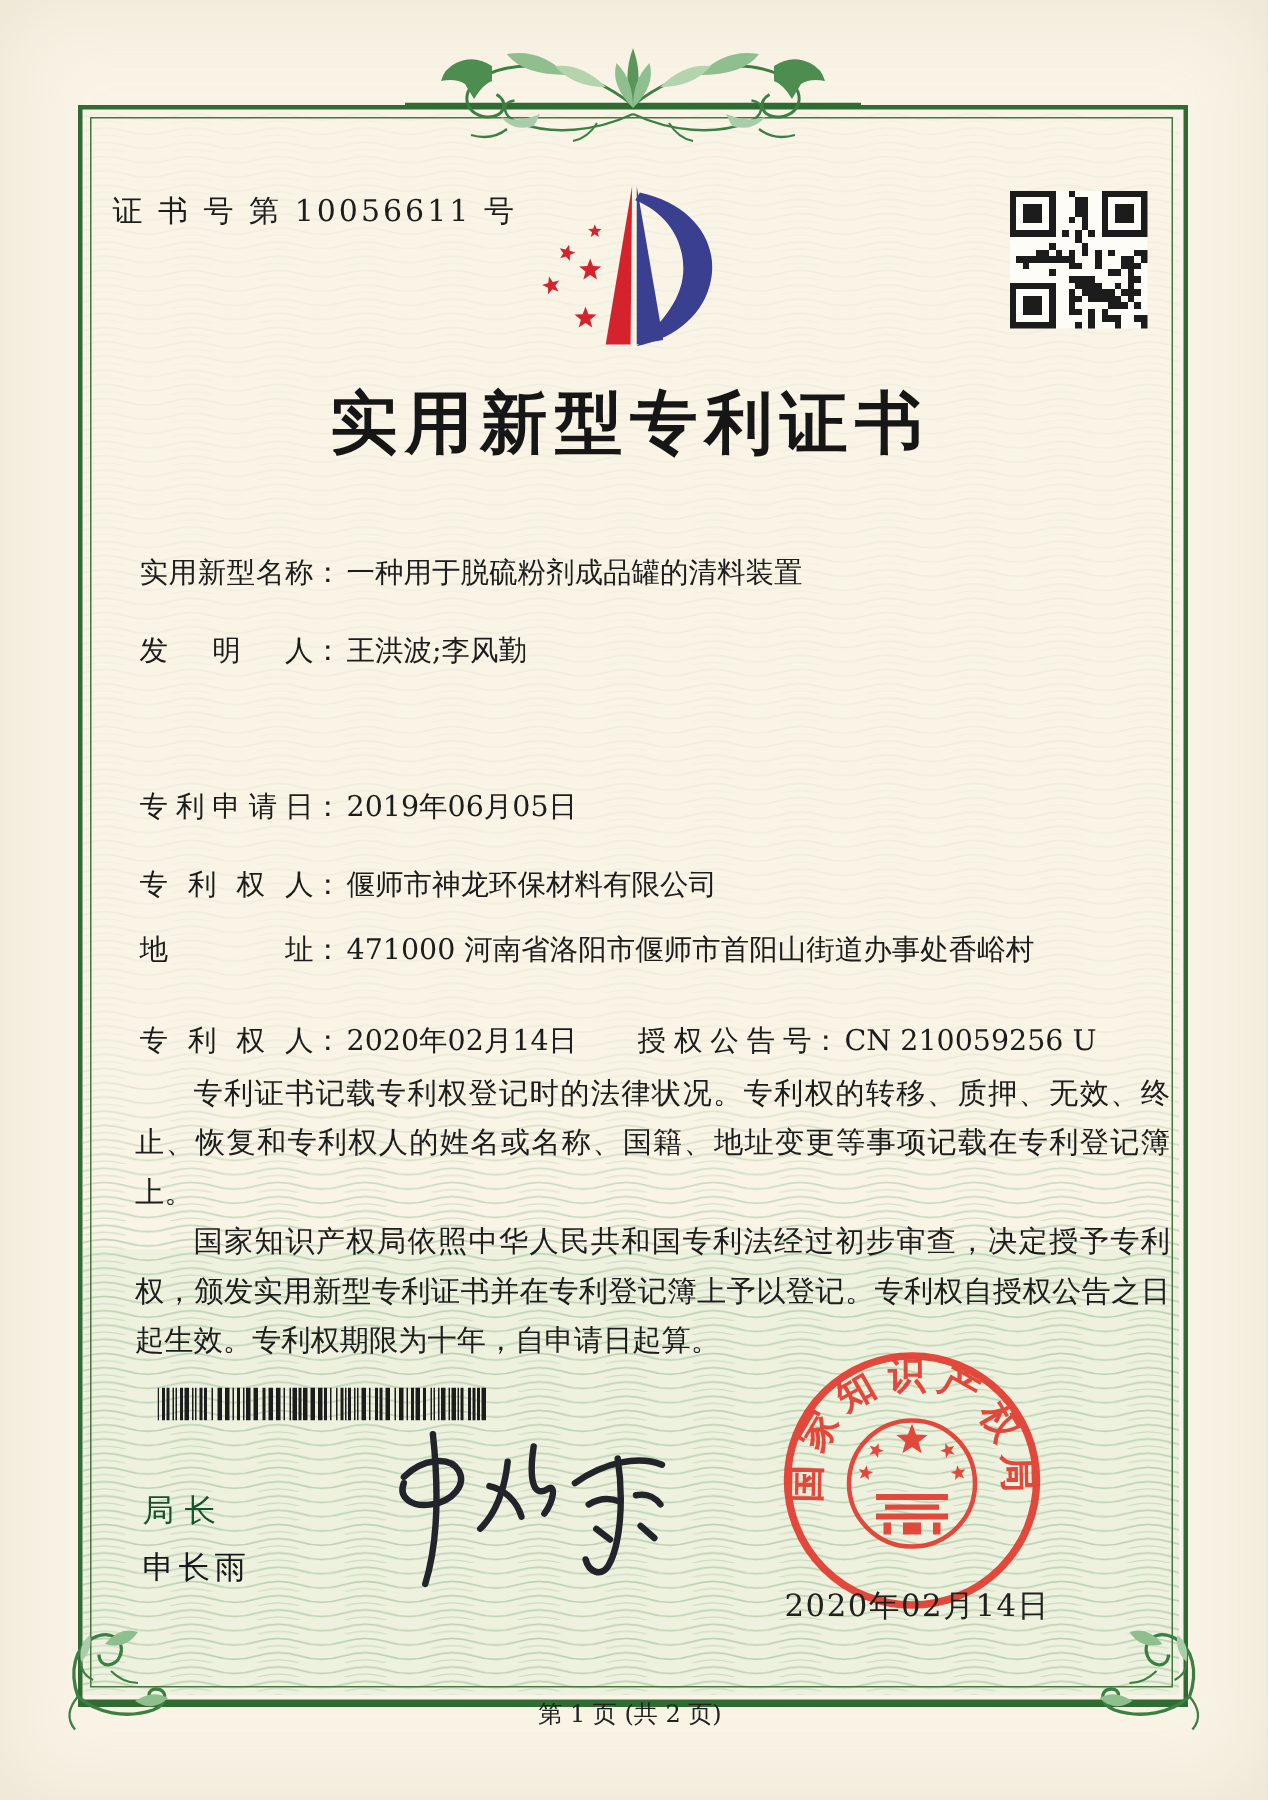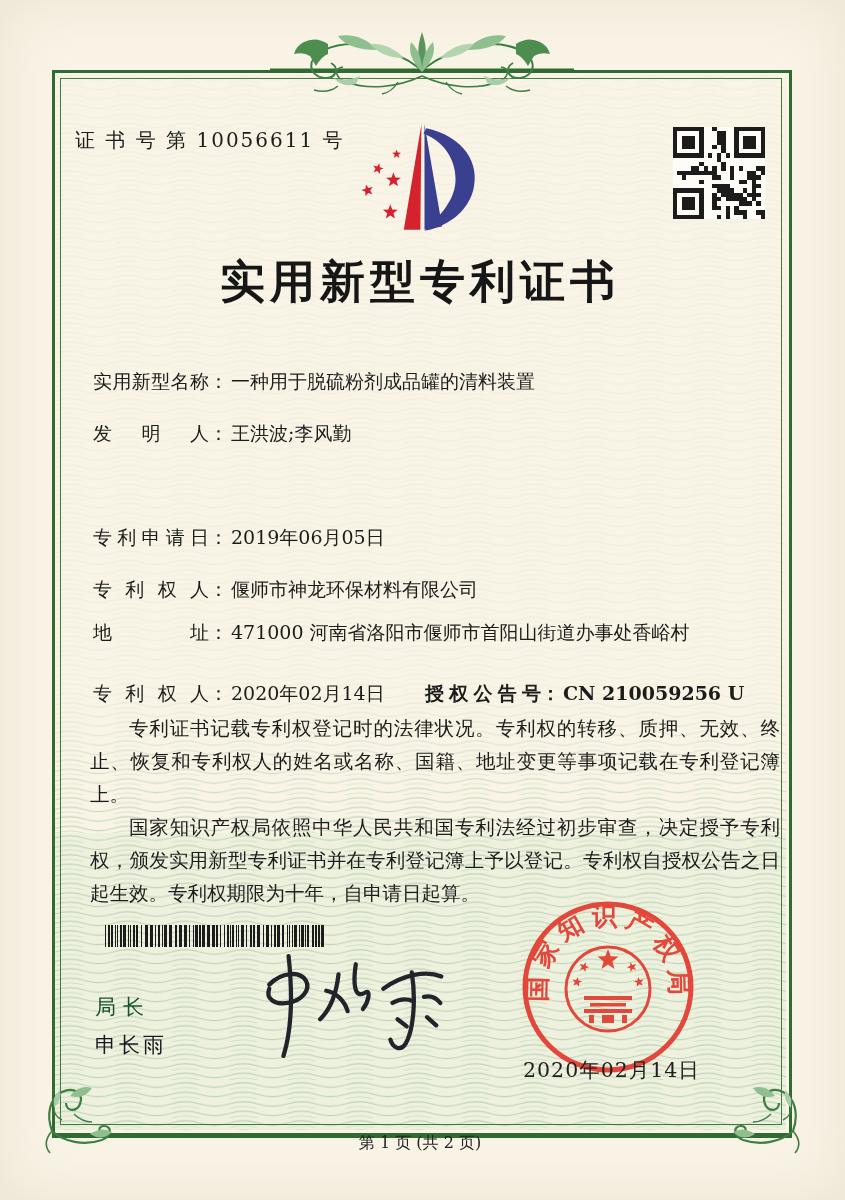--- a/index.html
+++ b/index.html
@@ -16,21 +16,21 @@
   .cert-no{left:75px;top:127px;font-size:20px;letter-spacing:2px;color:#1d1d1d;white-space:nowrap;}
   .logo{left:352px;top:120px;}
   .qr{left:673px;top:127px;}
   .title{left:52px;top:252px;width:736px;text-align:center;font-size:45px;font-weight:700;
          letter-spacing:5px;color:#161616;white-space:nowrap;}
   
   .row{left:93px;font-size:19px;white-space:nowrap;color:#1c1c1c;}
   .lbl{display:inline-block;width:116px;text-align:justify;text-align-last:justify;vertical-align:top;}
   .colon{display:inline-block;}
   .val{margin-left:3px;}
-  .grp2{position:absolute;left:332px;top:0;white-space:nowrap;font-weight:bold;}
+  .grp2{position:absolute;left:332px;top:0;white-space:nowrap;}
   
   .paras{left:90px;top:712px;width:690px;font-size:19.5px;line-height:33px;text-align:justify;color:#1d1d1d;}
   .paras p{margin:0;text-indent:2em;}
   
   .barcode{left:105px;top:925px;z-index:2;}
   .director-label{left:95px;top:993px;font-size:21px;letter-spacing:7px;color:#14532d;z-index:2;}
   .director-name{left:95px;top:1031px;font-size:21px;letter-spacing:3px;color:#17181d;z-index:2;}
   .signature{left:232px;top:950px;z-index:2;}
   .seal{left:520px;top:899px;z-index:2;}
   .seal-date{left:523px;top:1056px;font-size:20.5px;letter-spacing:1px;color:#20211f;z-index:3;white-space:nowrap;}

